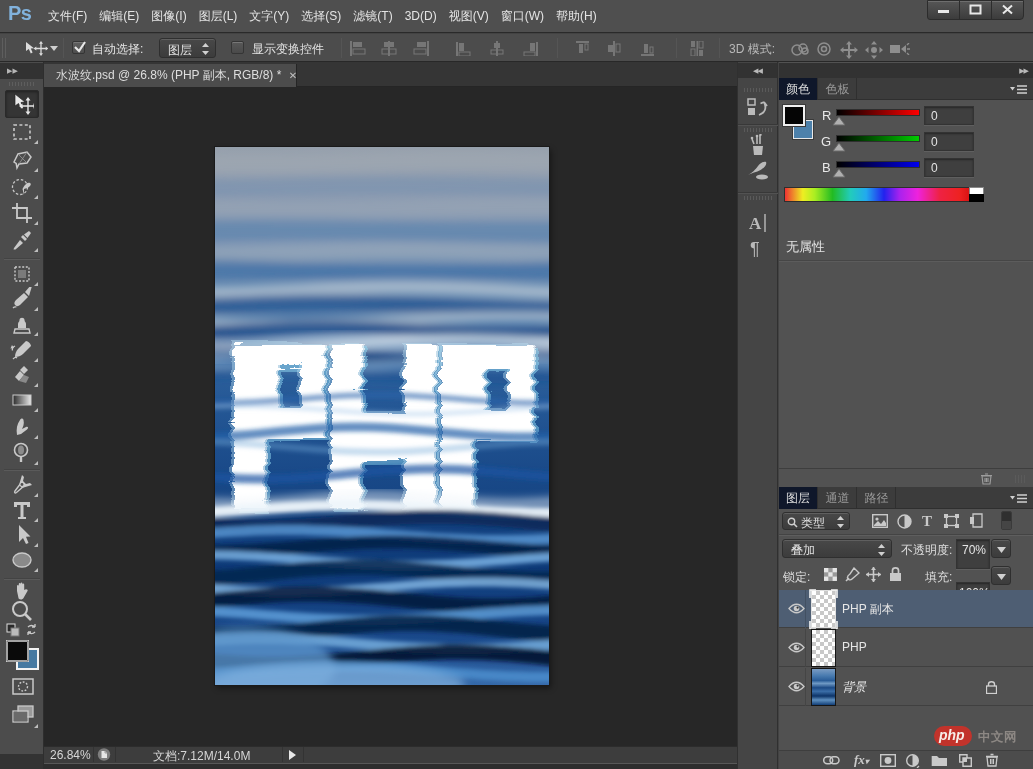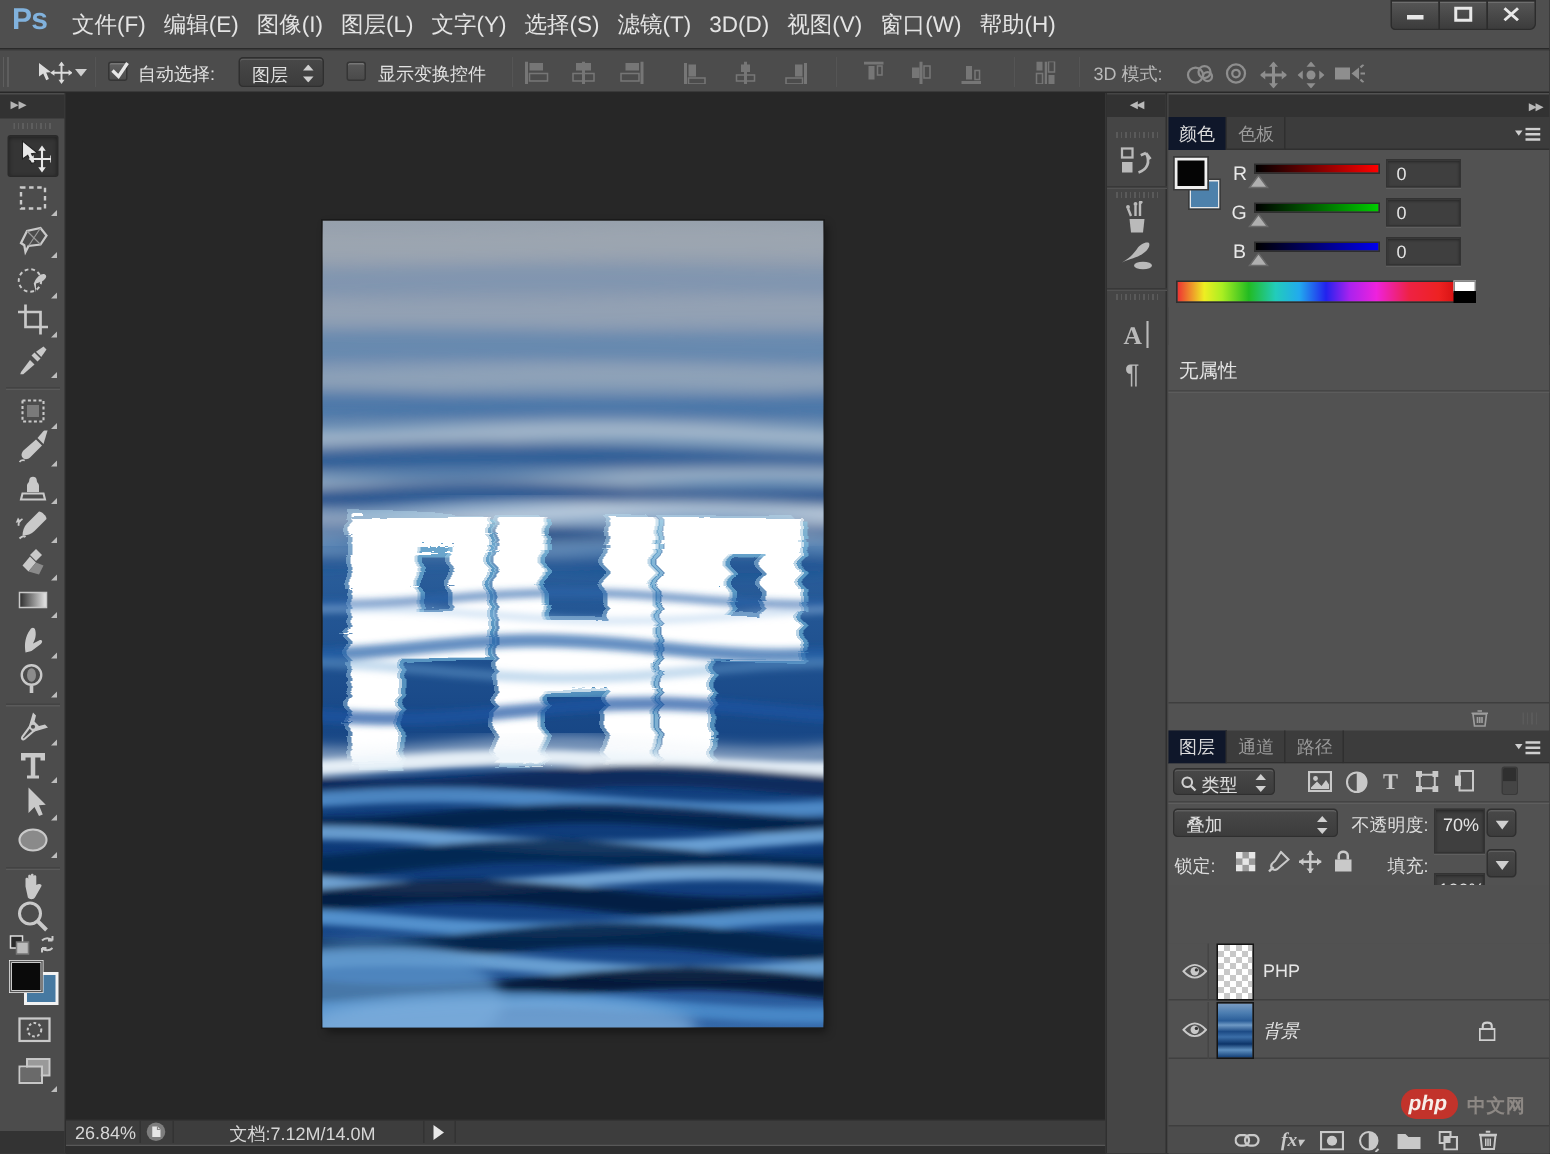--- a/index.html
+++ b/index.html
@@ -1,21 +1,21 @@
 <!DOCTYPE html>
 <html><head><meta charset="utf-8">
 <style>
 *{margin:0;padding:0;box-sizing:border-box;}
 html,body{width:1033px;height:769px;overflow:hidden;}
 body{font-family:"Liberation Sans",sans-serif;background:#434343;position:relative;color:#d8d8d8;}
 svg{display:block;}
 
 #menubar{position:absolute;left:0;top:0;width:1033px;height:33px;background:#4f4f4f;border-bottom:1px solid #2a2a2a;}
 #menubar .ps{position:absolute;left:8px;top:2px;font-size:20px;font-weight:bold;color:#81b2dd;letter-spacing:-0.5px;}
-#menubar .items{position:absolute;left:48px;top:0;height:32px;line-height:33px;font-size:15px;color:#e4e4e4;}
+#menubar .items{position:absolute;left:48px;top:0;height:32px;line-height:33px;font-size:12px;color:#e4e4e4;}
 #menubar .mi{display:inline-block;margin-right:12px;letter-spacing:0px;}
 #winbtns{position:absolute;right:9px;top:0;height:21px;font-family:"Liberation Sans",sans-serif;}
 .wb{display:inline-block;width:33px;height:20px;background:linear-gradient(#565656,#3c3c3c);border:1px solid #2c2c2c;box-shadow:inset 0 1px 0 #6e6e6e;margin-left:-1px;text-align:center;color:#f0f0f0;font-size:10px;vertical-align:top;position:relative;}
 .wb.first{border-radius:0 0 0 3px;}
 .wb.last{border-radius:0 0 4px 0;}
 #optbar{position:absolute;left:0;top:34px;width:1033px;height:28px;background:#4c4c4c;border-bottom:1px solid #282828;font-size:12px;}
 #optbar .sep{position:absolute;top:4px;width:1px;height:20px;background:#3a3a3a;border-right:1px solid #555;}
 .grip{background-image:repeating-linear-gradient(90deg,#5e5e5e 0 1px,transparent 1px 3px);}
 .cb{position:absolute;width:13px;height:13px;background:linear-gradient(#606060,#4e4e4e);border:1px solid #353535;border-radius:2px;box-shadow:inset 0 1px 0 #777;}
 .optxt{position:absolute;top:7px;color:#e2e2e2;}
@@ -339,20 +339,23 @@
   <svg style="position:absolute;left:10px;top:641px;" width="26" height="24">
       <rect x="8" y="3" width="15" height="11" fill="#9a9a9a" stroke="#c9c9c9" stroke-width="1.3"></rect>
       <rect x="3" y="8" width="15" height="11" fill="none" stroke="#c9c9c9" stroke-width="1.3"></rect>
       <rect x="3.8" y="8.8" width="13.4" height="9.4" fill="#6a6a6a"></rect>
     </svg>
   <div class="tcorner" style="left:34px;top:662px;"></div>
   <div style="position:absolute;left:0;top:692px;width:43px;height:15px;background:#333;"></div>
 </div>
 
 <div id="docarea">
+  <div id="tabbar">
+      <div id="doctab">水波纹.psd @ 26.8% (PHP 副本, RGB/8) * <span style="margin-left:4px;color:#c0c0c0;font-size:10px;">✕</span></div>
+    </div>
   <div id="canvaswrap">
       <svg width="334" height="538" viewBox="0 0 334 538">
 <defs>
 <linearGradient id="wbase" x1="0" y1="0" x2="0" y2="1">
 <stop offset="0" stop-color="#96a0ac"></stop>
 <stop offset="0.08" stop-color="#8c9bb0"></stop>
 <stop offset="0.18" stop-color="#7590b2"></stop>
 <stop offset="0.28" stop-color="#4f7cab"></stop>
 <stop offset="0.38" stop-color="#30649f"></stop>
 <stop offset="0.48" stop-color="#245795"></stop>
@@ -627,20 +630,33 @@
     <div class="valbox" style="left:177px;top:57px;width:34px;height:19px;margin-top:16px;">
         <span style="position:absolute;left:2px;top:3px;">100%</span>
       </div>
     <div class="ddown" style="left:212px;top:57px;width:20px;height:19px;">
         <svg style="position:absolute;left:5px;top:7px;" width="10" height="7">
           <path d="M0 0 L9 0 L4.5 6 Z" fill="#d0d0d0"></path>
         </svg>
       </div>
   </div>
   <div id="lyrlist" style="position:absolute;left:0;top:528px;width:254px;height:179px;background:#515151;font-size:12px;color:#e6e6e6;">
+    <div style="position:absolute;left:0;top:0;width:254px;height:38px;background:#4e5e73;border-bottom:1px solid #404040;">
+      <svg style="position:absolute;left:9px;top:13px;" width="17" height="11">
+          <path d="M1 5.5 Q8.5 -3 16 5.5 Q8.5 14 1 5.5 Z" fill="none" stroke="#c9c9c9" stroke-width="1.3"></path>
+          <circle cx="8.5" cy="5.5" r="2.8" fill="#c9c9c9"></circle>
+          <circle cx="9.6" cy="4.6" r="1.1" fill="#333"></circle>
+        </svg>
+      <div style="position:absolute;left:26px;top:0;width:1px;height:38px;background:#425062;"></div>
+      <div class="checker" style="position:absolute;left:33px;top:1px;width:23px;height:36px;outline:1px solid #dfdfdf;"></div>
+      <svg style="position:absolute;left:30px;top:-1px;" width="29" height="41">
+          <path d="M1 9 L1 1 L7 1 M22 1 L28 1 L28 9 M28 32 L28 40 L22 40 M7 40 L1 40 L1 32" fill="none" stroke="#f5f5f5" stroke-width="1.6"></path>
+        </svg>
+      <span style="position:absolute;left:63px;top:11px;">PHP 副本</span>
+    </div>
     <div style="position:absolute;left:0;top:39px;width:254px;height:38px;background:#515151;border-bottom:1px solid #404040;">
       <svg style="position:absolute;left:9px;top:13px;" width="17" height="11">
           <path d="M1 5.5 Q8.5 -3 16 5.5 Q8.5 14 1 5.5 Z" fill="none" stroke="#c9c9c9" stroke-width="1.3"></path>
           <circle cx="8.5" cy="5.5" r="2.8" fill="#c9c9c9"></circle>
           <circle cx="9.6" cy="4.6" r="1.1" fill="#333"></circle>
         </svg>
       <div style="position:absolute;left:26px;top:0;width:1px;height:38px;background:#454545;"></div>
       <div class="checker" style="position:absolute;left:33px;top:1px;width:23px;height:36px;outline:1px solid #151515;"></div>
       <span style="position:absolute;left:63px;top:11px;">PHP</span>
     </div>

